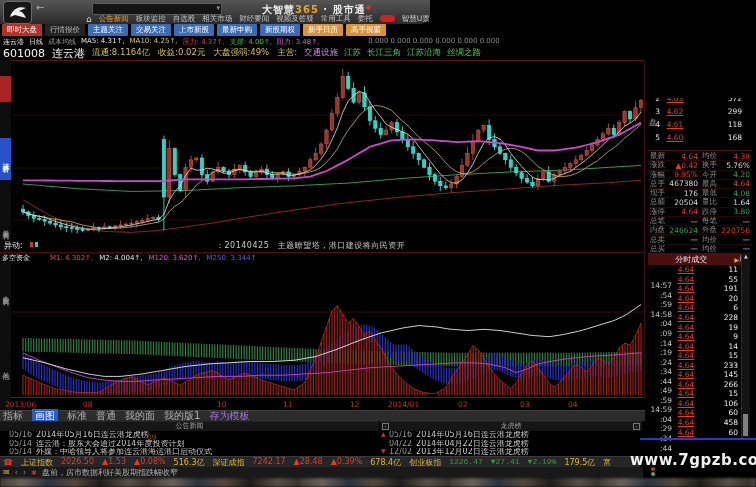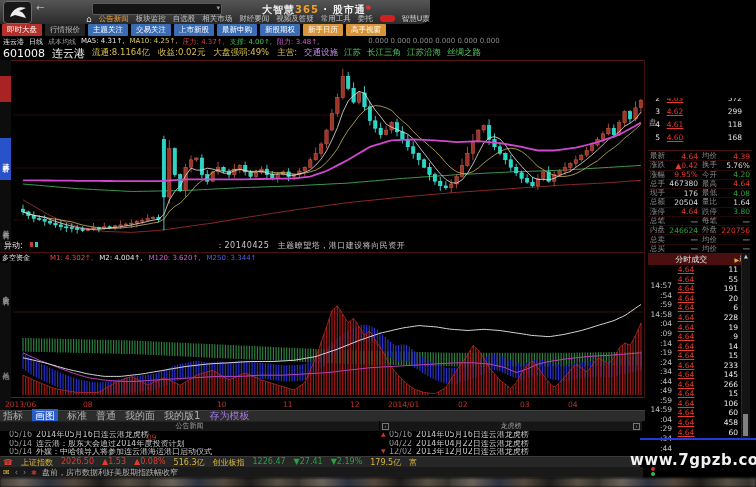--- a/index.html
+++ b/index.html
@@ -89,21 +89,21 @@
   .newsrow .nt{color:#c8c8c8;}
   .scrollarr{position:absolute;font-size:6px;color:#d03030;left:1px;line-height:6px;}
 
   
   .statusbar{position:absolute;left:0;top:456px;width:640px;height:11px;background:#262626;
     border-top:1px solid #3a3a3a;display:flex;gap:8px;align-items:center;padding-left:3px;
     font-size:8px;white-space:nowrap;box-sizing:border-box;}
   .phone{color:#e04030;font-size:8px;}
   .idxname{color:#d8b838;}
   .up{color:#e03c2c;}
-  .down{color:#2aa040;}
+  .down{color:#2aa040;font-family:Liberation Mono, monospace;}
   .amt{color:#d8b838;}
   .msgbar{position:absolute;left:0;top:467px;width:640px;height:11px;background:#191919;display:flex;
     gap:5px;align-items:center;padding-left:3px;font-size:8px;color:#b0b0b0;white-space:nowrap;}
   .mailic{color:#d8b838;font-size:8px;}
   .navarr{color:#888;font-size:8px;}
   .star{color:#c03030;font-size:7px;}
   .dots{position:absolute;left:650px;top:466px;width:6px;height:12px;}
   .dots i{display:block;width:4px;height:4px;border-radius:50%;margin:1px auto;}
 
   .watermark{position:absolute;left:630px;top:451px;font-size:15px;font-weight:bold;color:#f0f0f0;
@@ -1234,20 +1234,27 @@
   <div class="statusbar" id="statusbar">
       <span class="phone">☎</span>
       <span style="display: flex; gap: 8px;">
         <span class="idxname">上证指数</span>
         <span class="up">2026.50</span>
         <span class="up">▲1.53</span>
         <span class="up">▲0.08%</span>
         <span class="amt">516.3亿</span>
       </span>
       <span style="display: flex; gap: 8px;">
+        <span class="idxname">深证成指</span>
+        <span class="up">7242.17</span>
+        <span class="up">▲28.48</span>
+        <span class="up">▲0.39%</span>
+        <span class="amt">678.4亿</span>
+      </span>
+      <span style="display: flex; gap: 8px;">
         <span class="idxname">创业板指</span>
         <span class="down">1226.47</span>
         <span class="down">▼27.41</span>
         <span class="down">▼2.19%</span>
         <span class="amt">179.5亿</span>
       </span>
       <span class="amt">富</span>
     </div>
 
   <div class="msgbar">

